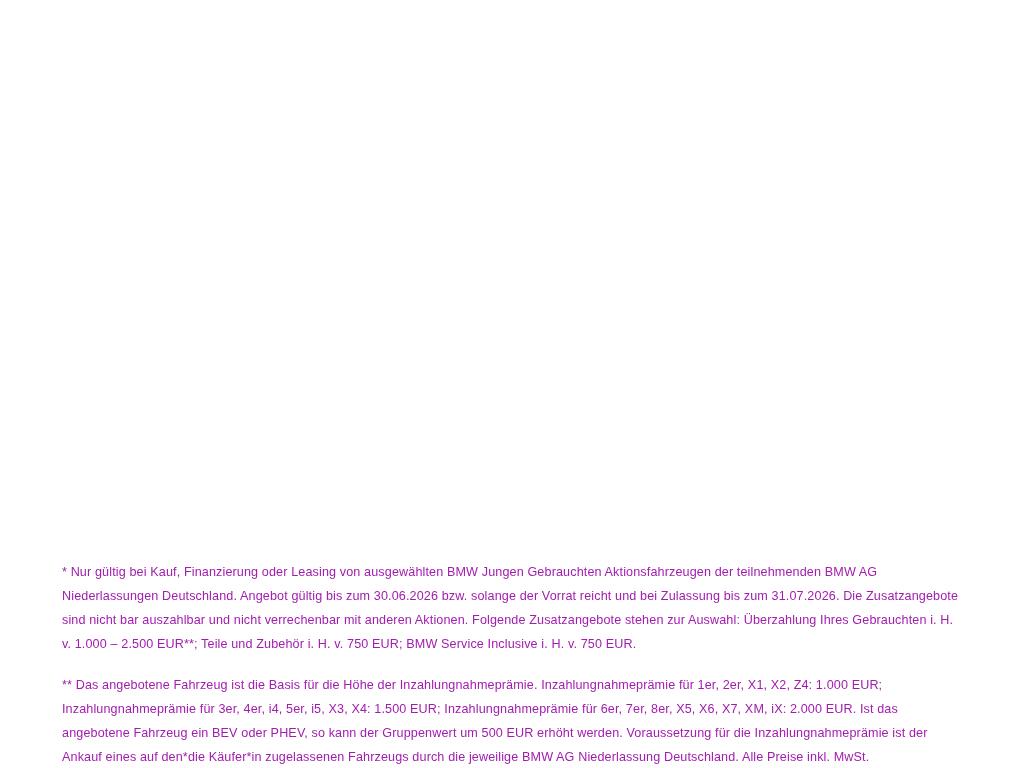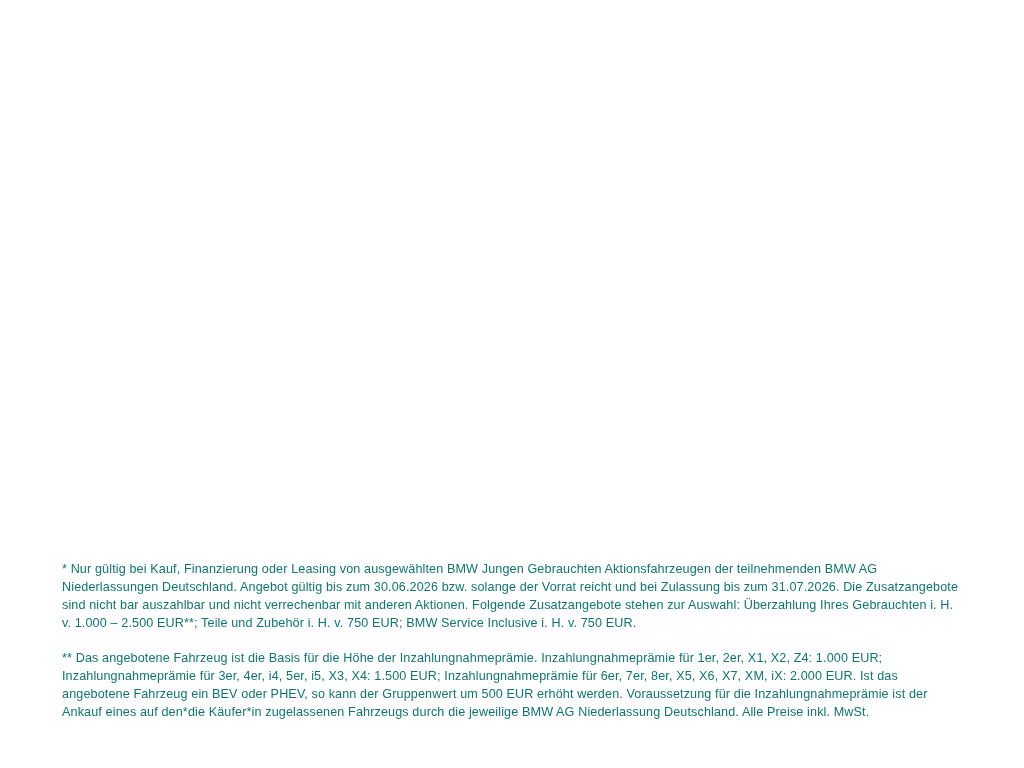--- a/index.html
+++ b/index.html
@@ -19,23 +19,23 @@
     height: 768px;
     background: #ffffff;
   }
   .footnotes {
     position: absolute;
     left: 62px;
     top: 560px;
     width: 900px;
   }
   .footnote {
-    color: #0f766e;
+    color: #a21caf;
     font-size: 12.6px;
-    line-height: 18px;
+    line-height: 24px;
     letter-spacing: 0.01em;
     text-align: left;
     margin: 0 0 17px 0;
     font-weight: 400;
   }
   .footnote:last-child {
     margin-bottom: 16px;
   }
 </style>
 </head>

